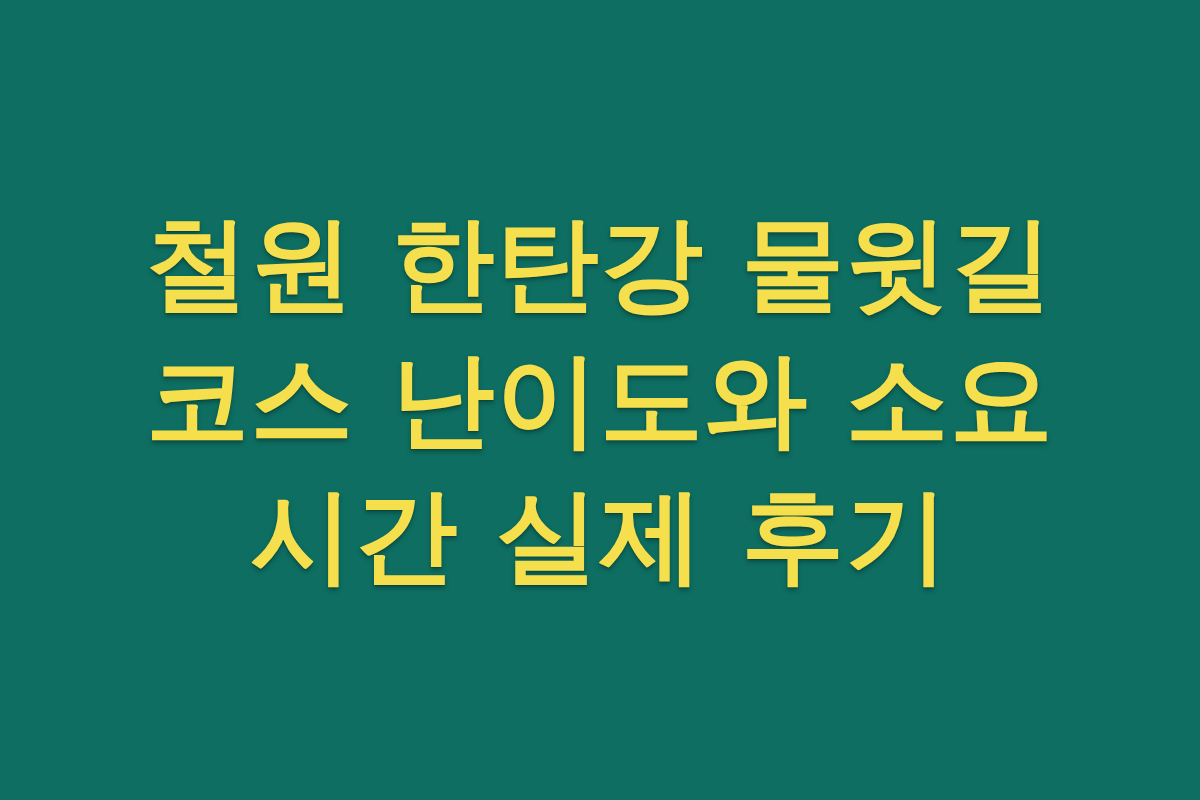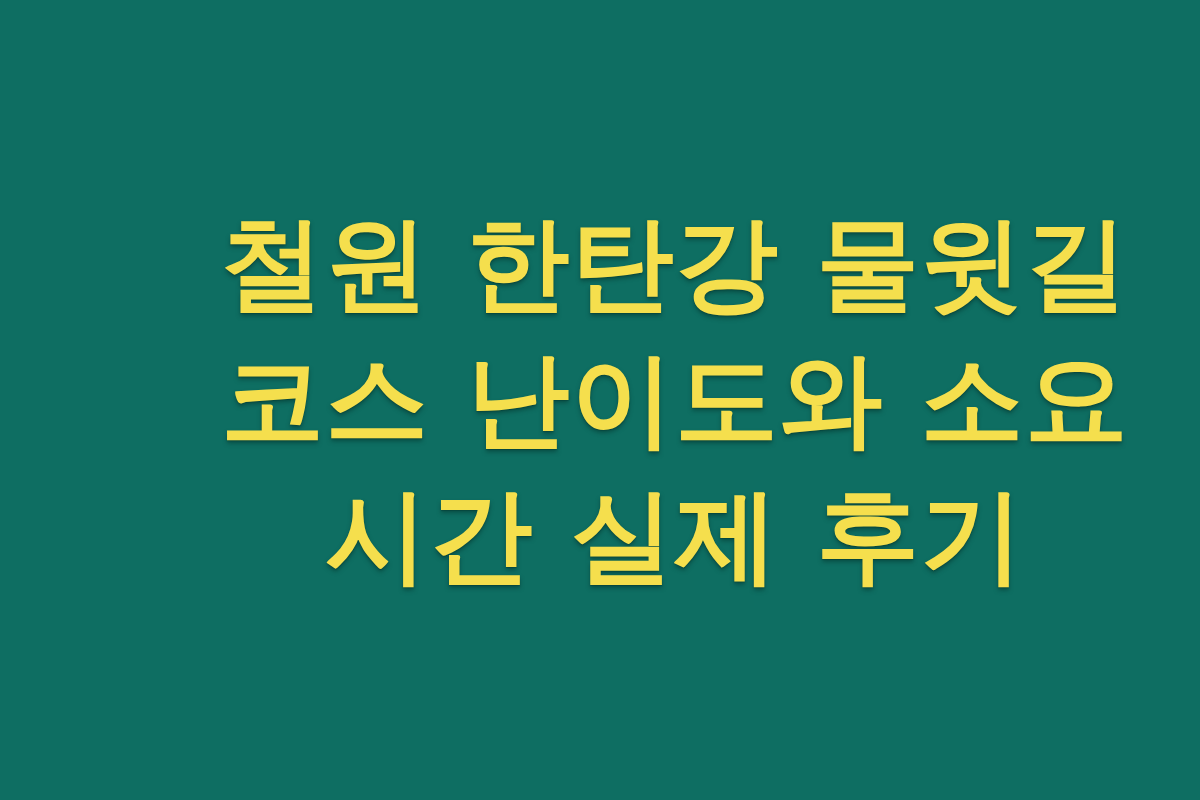--- a/index.html
+++ b/index.html
@@ -14,21 +14,21 @@
     font-family: "Liberation Sans", "DejaVu Sans", sans-serif;
   }
 
   #thumbnail-card {
     position: relative;
     width: 1200px;
     height: 800px;
     background: #0E6E62;
     display: flex;
     align-items: center;
-    justify-content: flex-end;
+    justify-content: center;
     box-sizing: border-box;
     overflow: hidden;
   }
 
   #title-block {
     width: 1050px;
     text-align: center;
     padding: 0 10px;
     box-sizing: border-box;
   }

